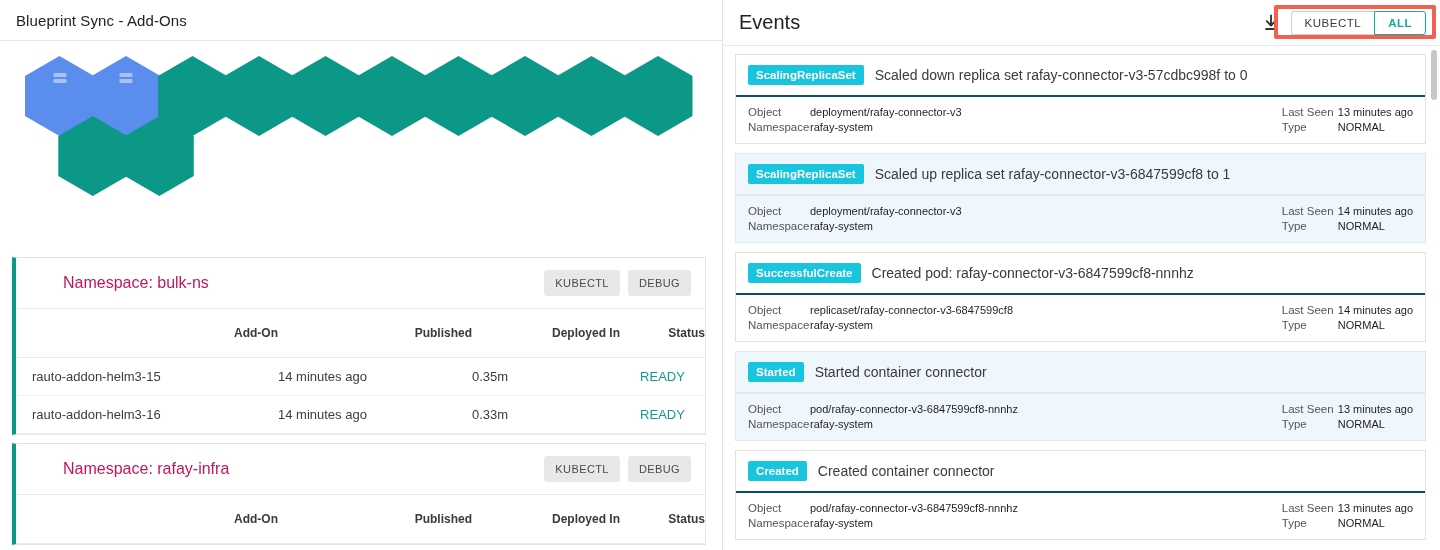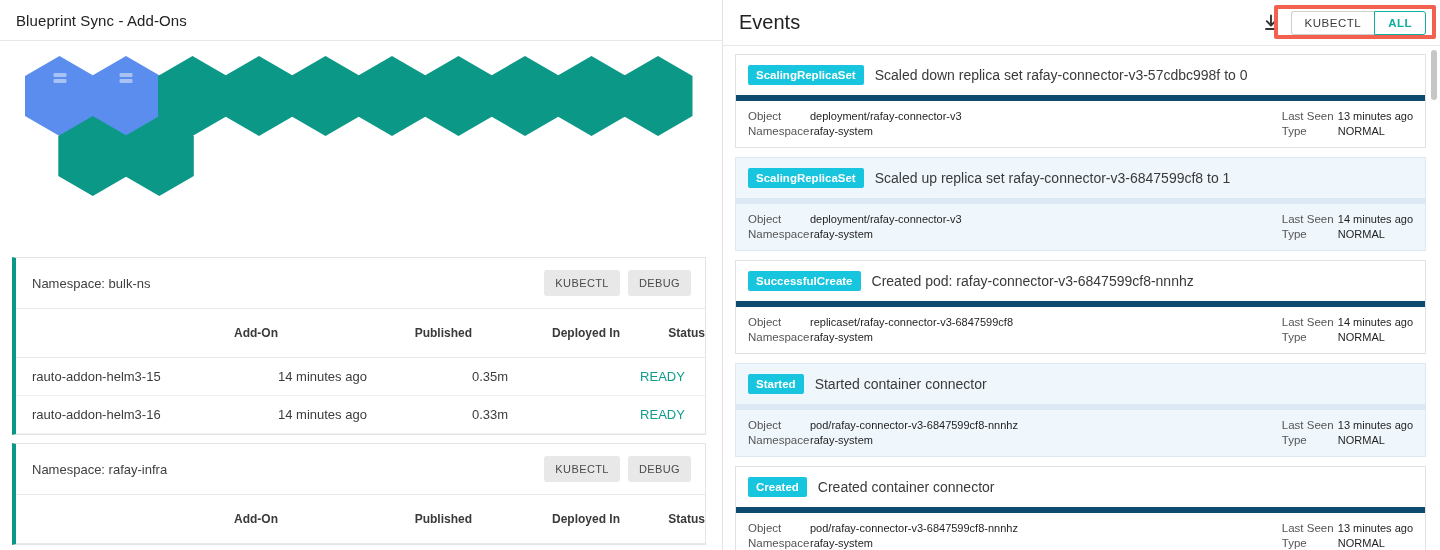--- a/index.html
+++ b/index.html
@@ -53,21 +53,21 @@
     margin: 8px 16px 0 12px;
     border: 1px solid #e4e4e4;
     border-left: 4px solid #0b9886;
     background: #fff;
   }
   .ns-head {
     display: flex; align-items: center; justify-content: space-between;
     padding: 12px 14px 12px 16px;
     border-bottom: 1px solid #eaeaea;
   }
-  .ns-title { font-size: 13px; color: #404040; }
+  .ns-title { font-size: 16px; color: #be185d; margin-left: 31px; }
   .ns-actions { display: flex; gap: 8px; }
   .pill-btn {
     background: #e8e8e8; color: #4a4a4a;
     border: none; border-radius: 3px;
     font-size: 11px; letter-spacing: .4px;
     padding: 7px 11px; font-family: inherit;
     cursor: pointer;
   }
   table.addon-table { width: 100%; border-collapse: collapse; }
   table.addon-table th {
@@ -140,21 +140,21 @@
   }
   .ev-badge {
     background: #17c5de; color: #fff;
     font-size: 11.5px; font-weight: bold;
     padding: 4px 8px; border-radius: 2px;
     white-space: nowrap;
   }
   .ev-msg { font-size: 14px; color: #3a3a3a; }
   .event-bottom {
     display: flex; justify-content: space-between;
-    border-top: 6px solid #0c4a6e;
+    border-top: 2px solid #0c4a6e;
     padding: 9px 12px 10px 12px;
   }
   .event-card.alt .event-bottom { border-top-color: #dce8f3; }
   .kv-left, .kv-right { display: grid; grid-template-columns: auto auto; row-gap: 3px; }
   .kv-left { grid-template-columns: 62px auto; }
   .kv-right { grid-template-columns: 56px auto; }
   .k { font-size: 11.5px; color: #555; }
   .v { font-size: 11px; color: #1f1f1f; font-weight: normal; }
 
   .scrollbar-track {

